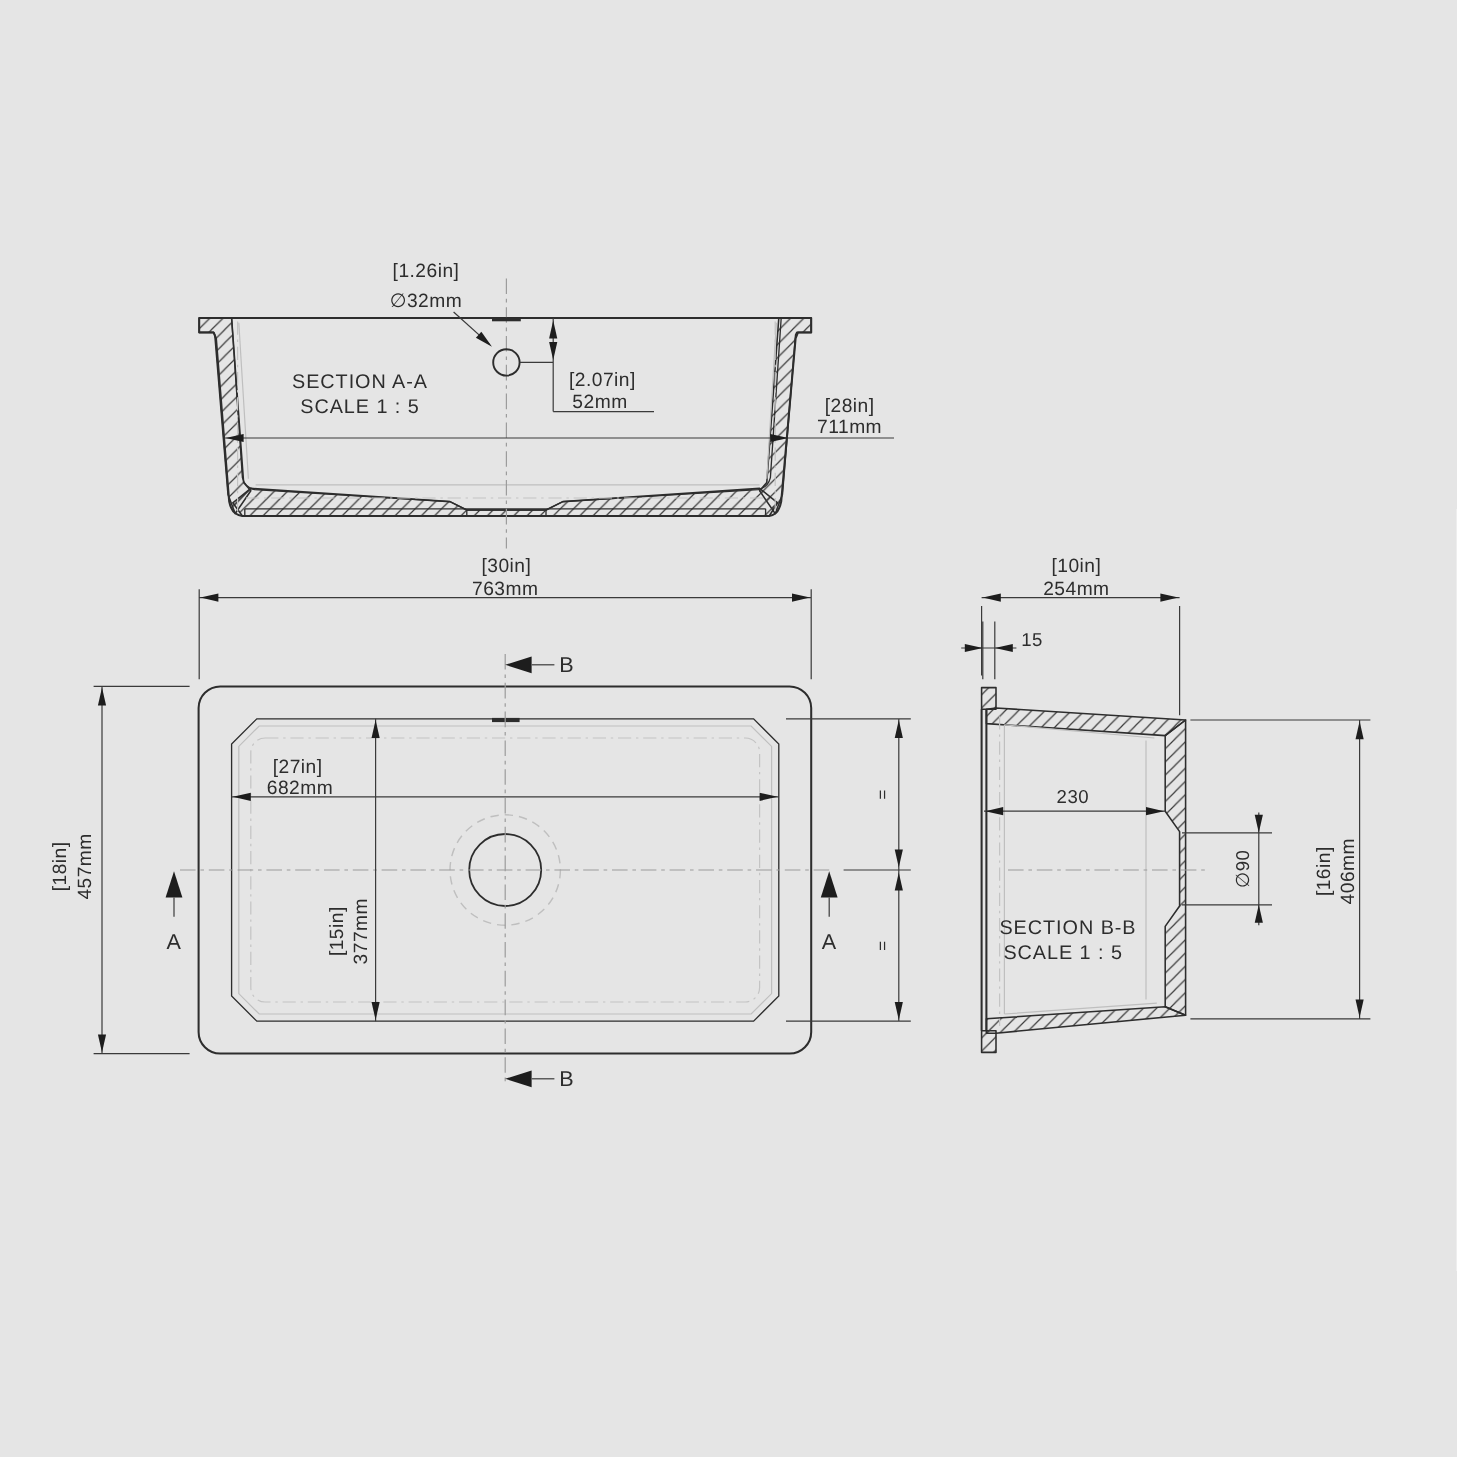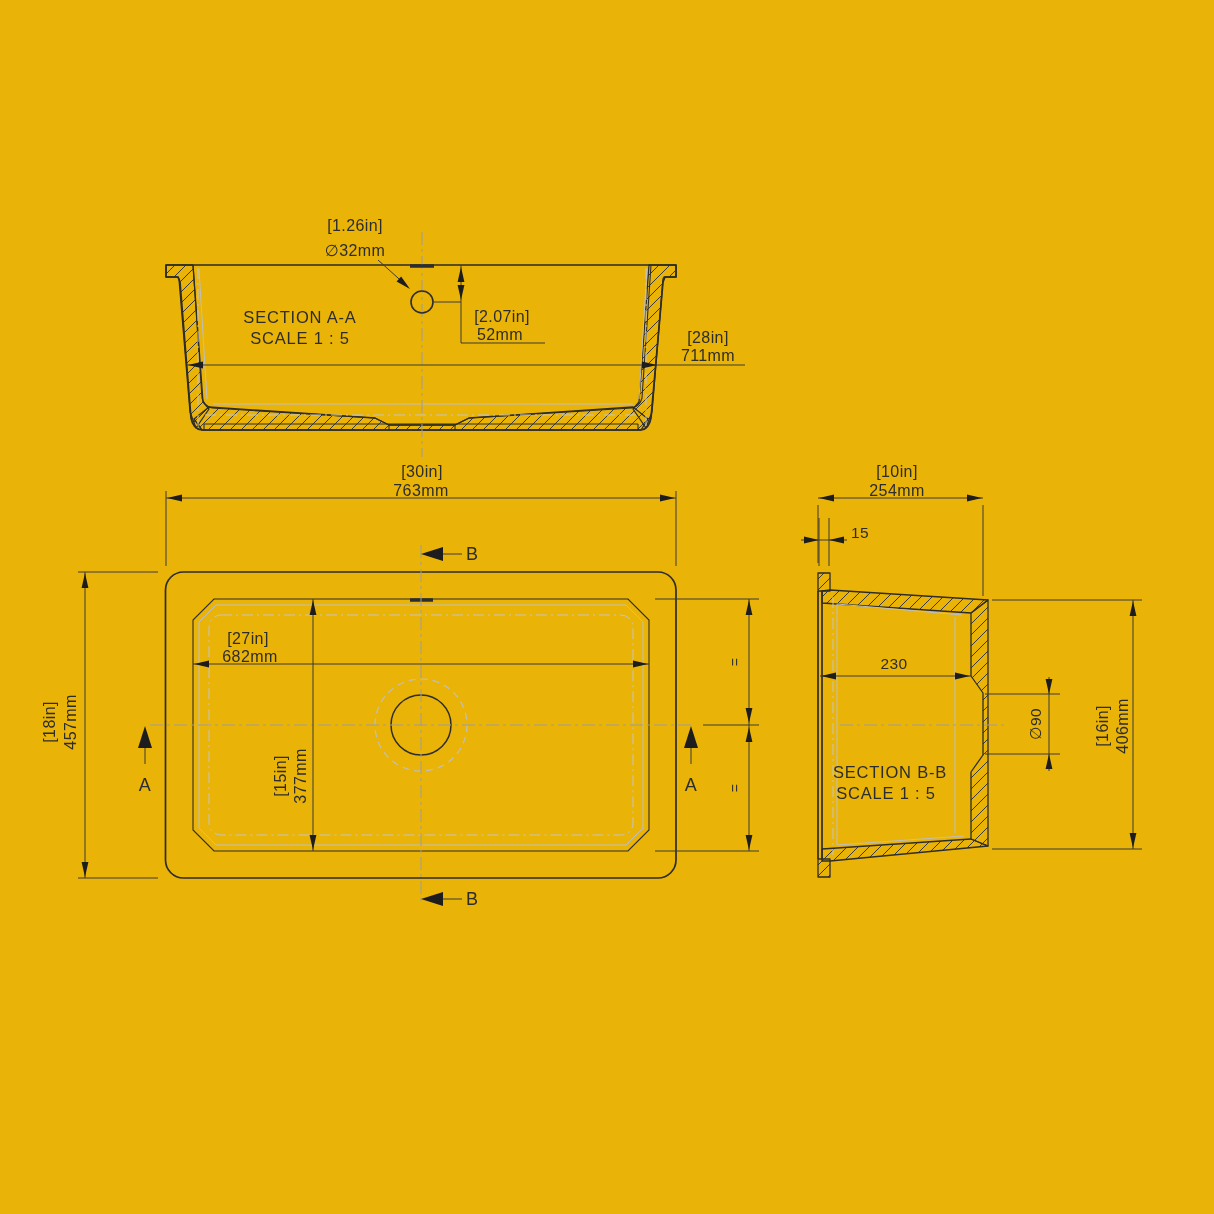--- a/index.html
+++ b/index.html
@@ -1,16 +1,16 @@
 <!DOCTYPE html>
 <html><head>
 <meta charset="utf-8">
 <style>
   html,body{margin:0;padding:0;background:#ffffff;}
-  .page{position:relative;width:1214px;height:1214px;background:#eab308;overflow:hidden;
+  .page{position:relative;width:1214px;height:1214px;background:#e5e5e5;overflow:hidden;
         font-family:"Liberation Sans", sans-serif;}
   svg{position:absolute;left:0;top:0;}
   text{font-family:"Liberation Sans", sans-serif;fill:#2d2d2d;letter-spacing:0.4px;}
   .dim{font-size:16px;}
   .dimsmall{font-size:15.5px;}
   .title{font-size:16.5px;letter-spacing:0.8px;}
   .cutlabel{font-size:18px;}
   .eq{font-size:14px;}
   .outline{stroke:#2d2d2d;stroke-width:1.7;fill:none;stroke-linejoin:round;}
   .thin{stroke:#2d2d2d;stroke-width:1.1;fill:none;}

